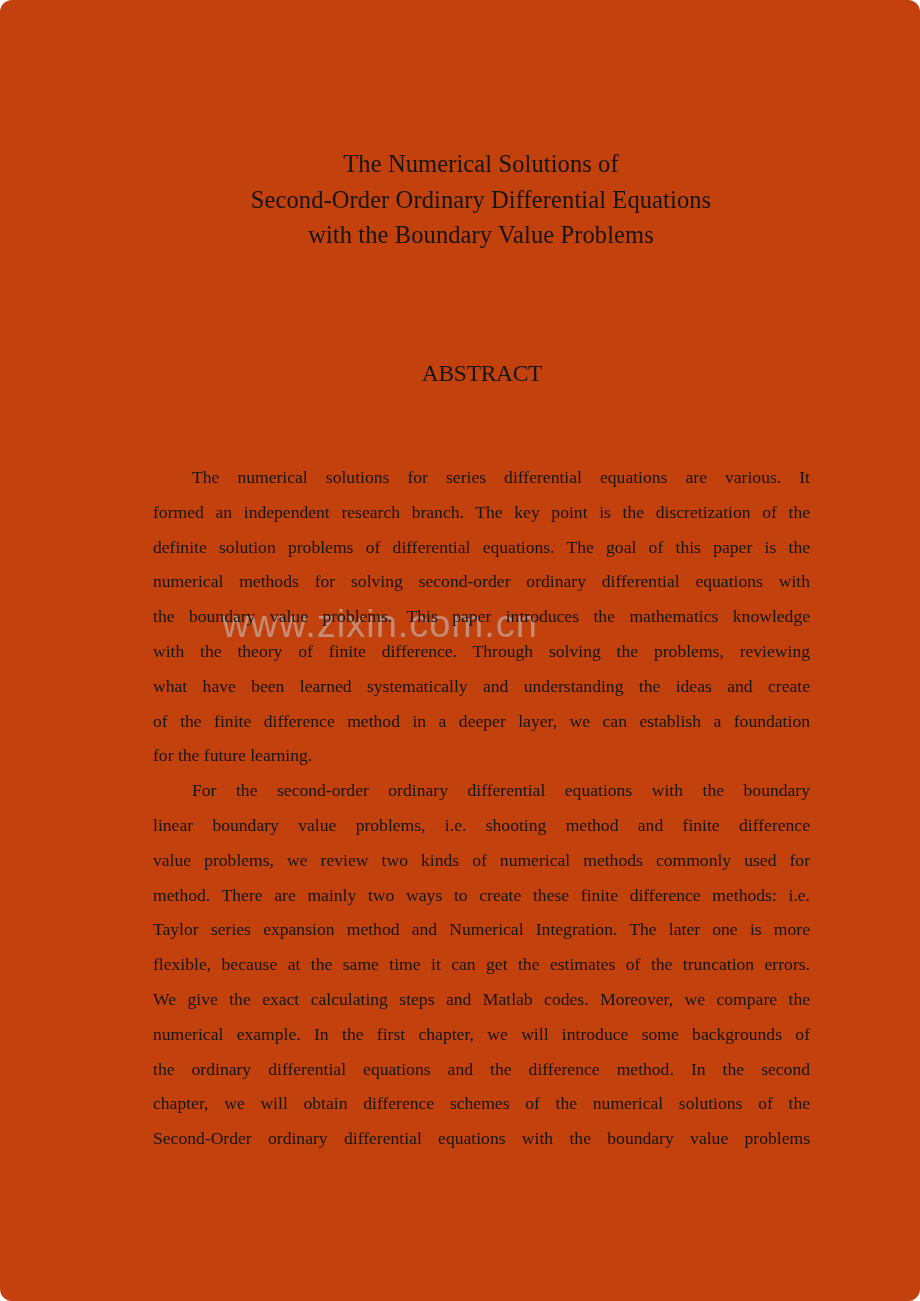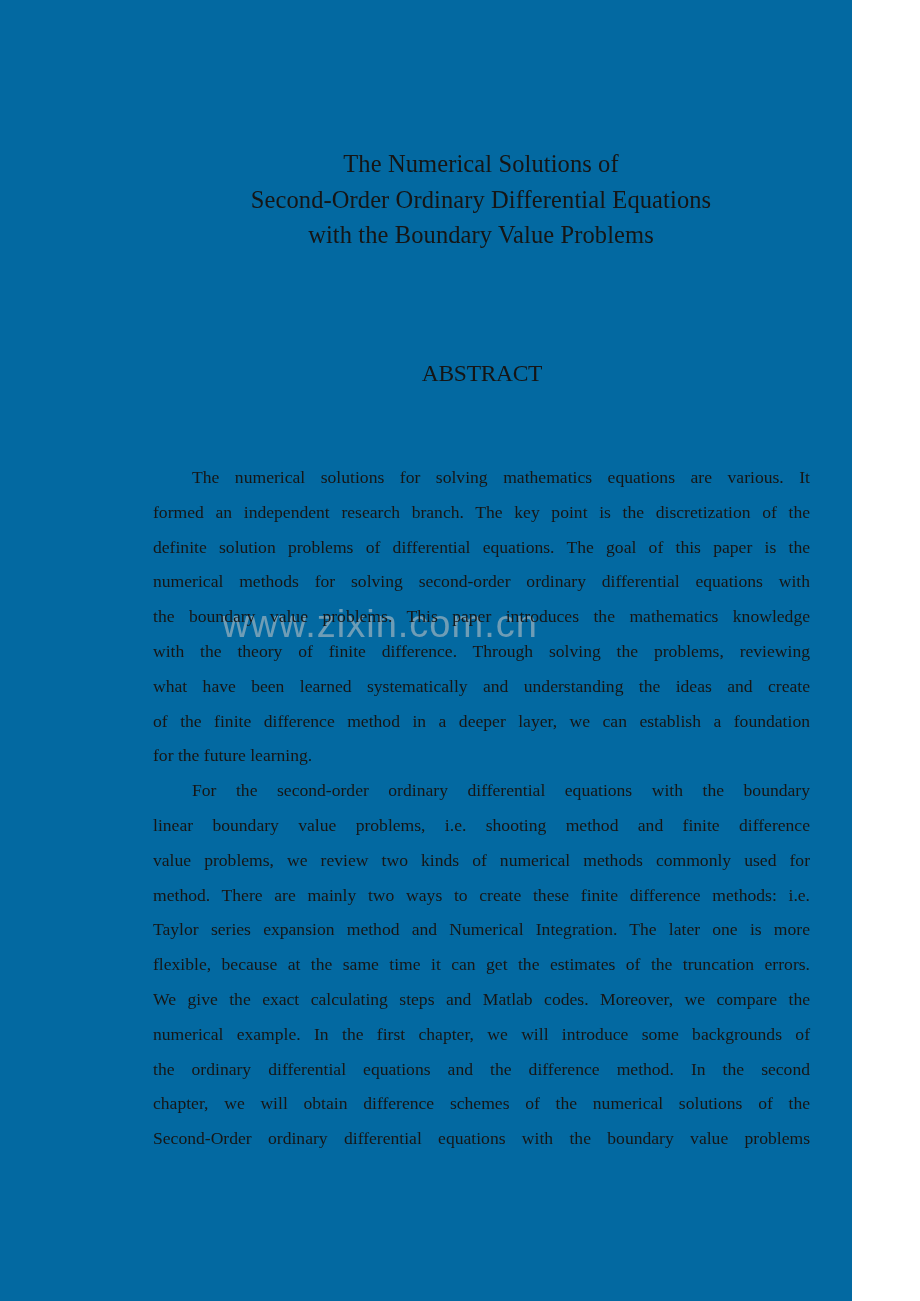--- a/index.html
+++ b/index.html
@@ -11,23 +11,24 @@
       width: 920px;
       height: 1301px;
       position: relative;
       overflow: hidden;
       font-family: "Liberation Serif", "DejaVu Serif", serif;
       color: #111111;
     }
     .page {
       position: absolute;
       left: 0; top: 0;
-      width: 852px;
+      width: 920px;
       height: 1301px;
-      background: #0369a1;
+      background: #c2410c;
+      border-radius: 12px;
     }
     .title-block {
       position: absolute;
       left: 0;
       top: 146px;
       width: 962px;
       text-align: center;
     }
     .title-line {
       font-size: 24.5px;
@@ -100,21 +101,21 @@
     <div class="title-line">Second-Order Ordinary Differential Equations</div>
     <div class="title-line">with the Boundary Value Problems</div>
   </div>
 
   <div class="abstract-heading">ABSTRACT</div>
 
   <div class="watermark">www.zixin.com.cn</div>
 
   <div class="body-text">
     <div class="paragraph">
-      <span class="line first">The numerical solutions for solving mathematics equations are various. It</span>
+      <span class="line first">The numerical solutions for series differential equations are various. It</span>
       <span class="line">formed an independent research branch. The key point is the discretization of the</span>
       <span class="line">definite solution problems of differential equations. The goal of this paper is the</span>
       <span class="line">numerical methods for solving second-order ordinary differential equations with</span>
       <span class="line">the boundary value problems. This paper introduces the mathematics knowledge</span>
       <span class="line">with the theory of finite difference. Through solving the problems, reviewing</span>
       <span class="line">what have been learned systematically and understanding the ideas and create</span>
       <span class="line">of the finite difference method in a deeper layer, we can establish a foundation</span>
       <span class="line last">for the future learning.</span>
     </div>
     <div class="paragraph">

